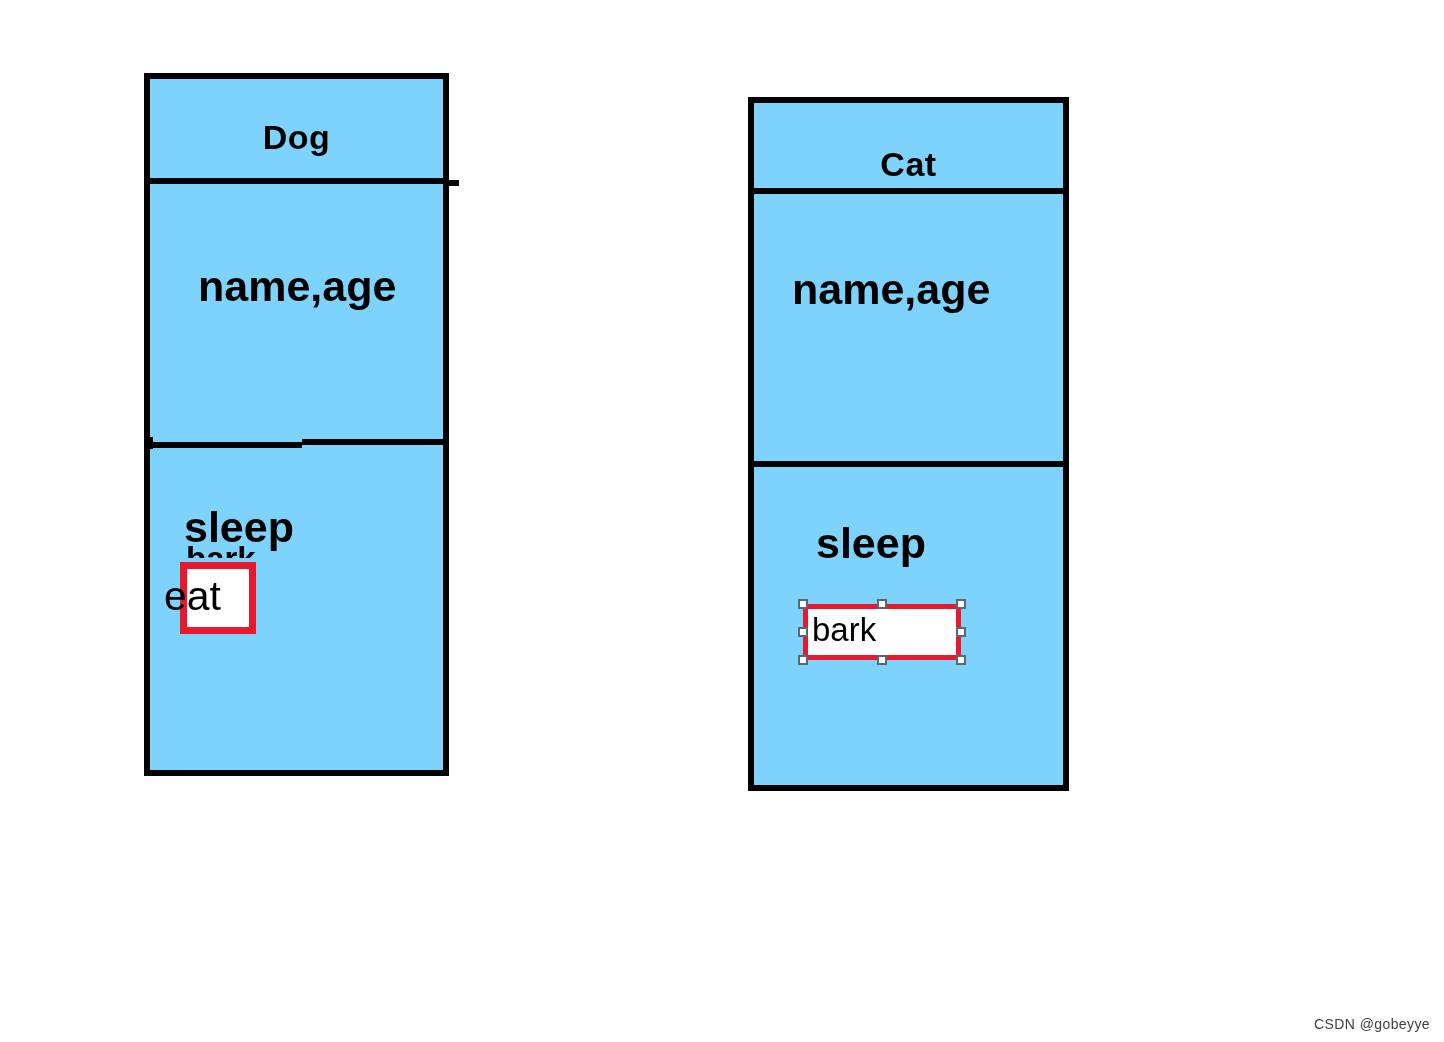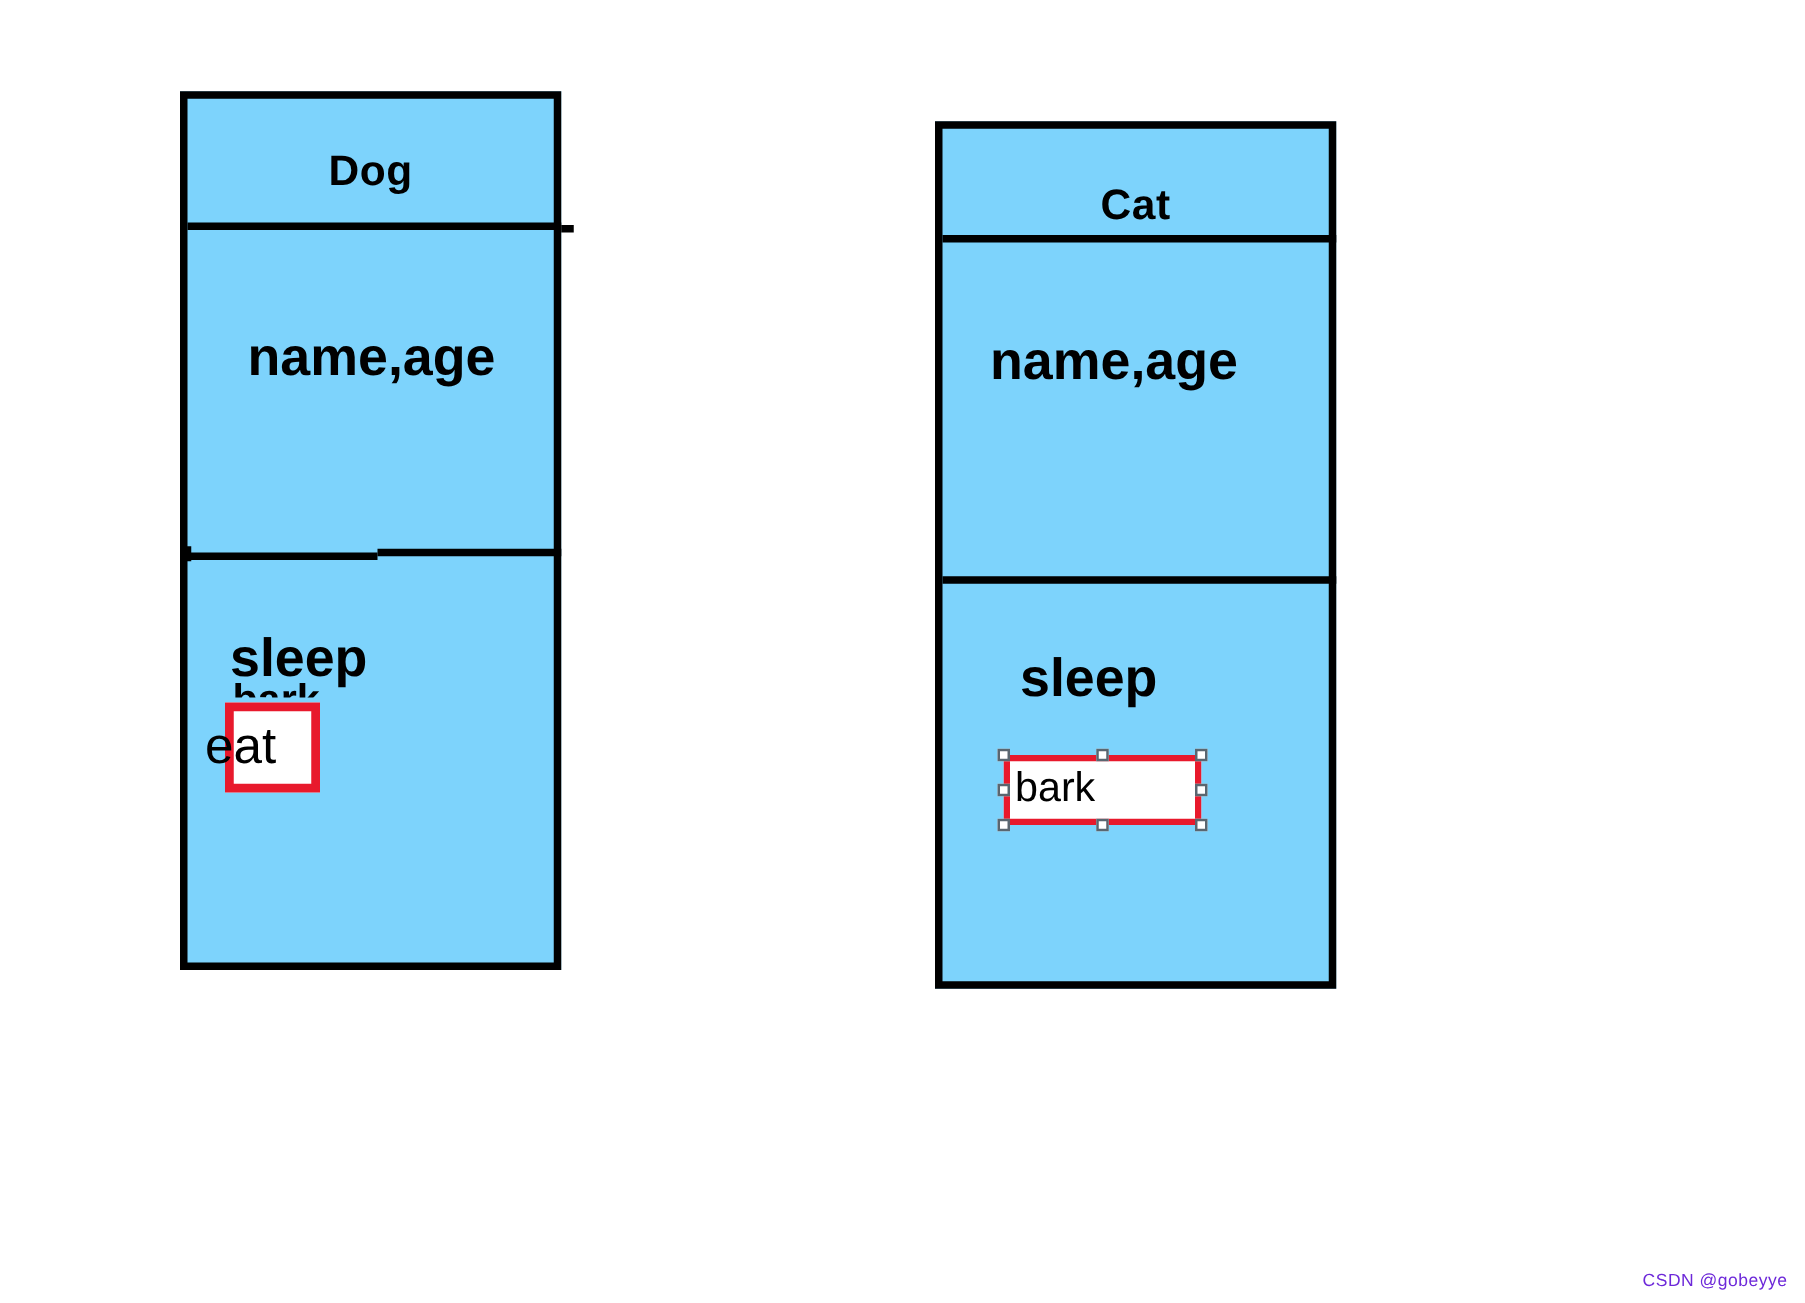--- a/index.html
+++ b/index.html
@@ -169,21 +169,21 @@
     box-sizing: border-box;
     z-index: 6;
   }
 
   
   #watermark {
     position: absolute;
     right: 14px;
     bottom: 10px;
     font-size: 14px;
-    color: #6d28d9;
+    color: #404040;
     letter-spacing: 0.4px;
     white-space: nowrap;
   }
 </style>
 </head>
 <body>
 
 <div class="canvas">
 
   <div class="class-box" id="dog-class">

